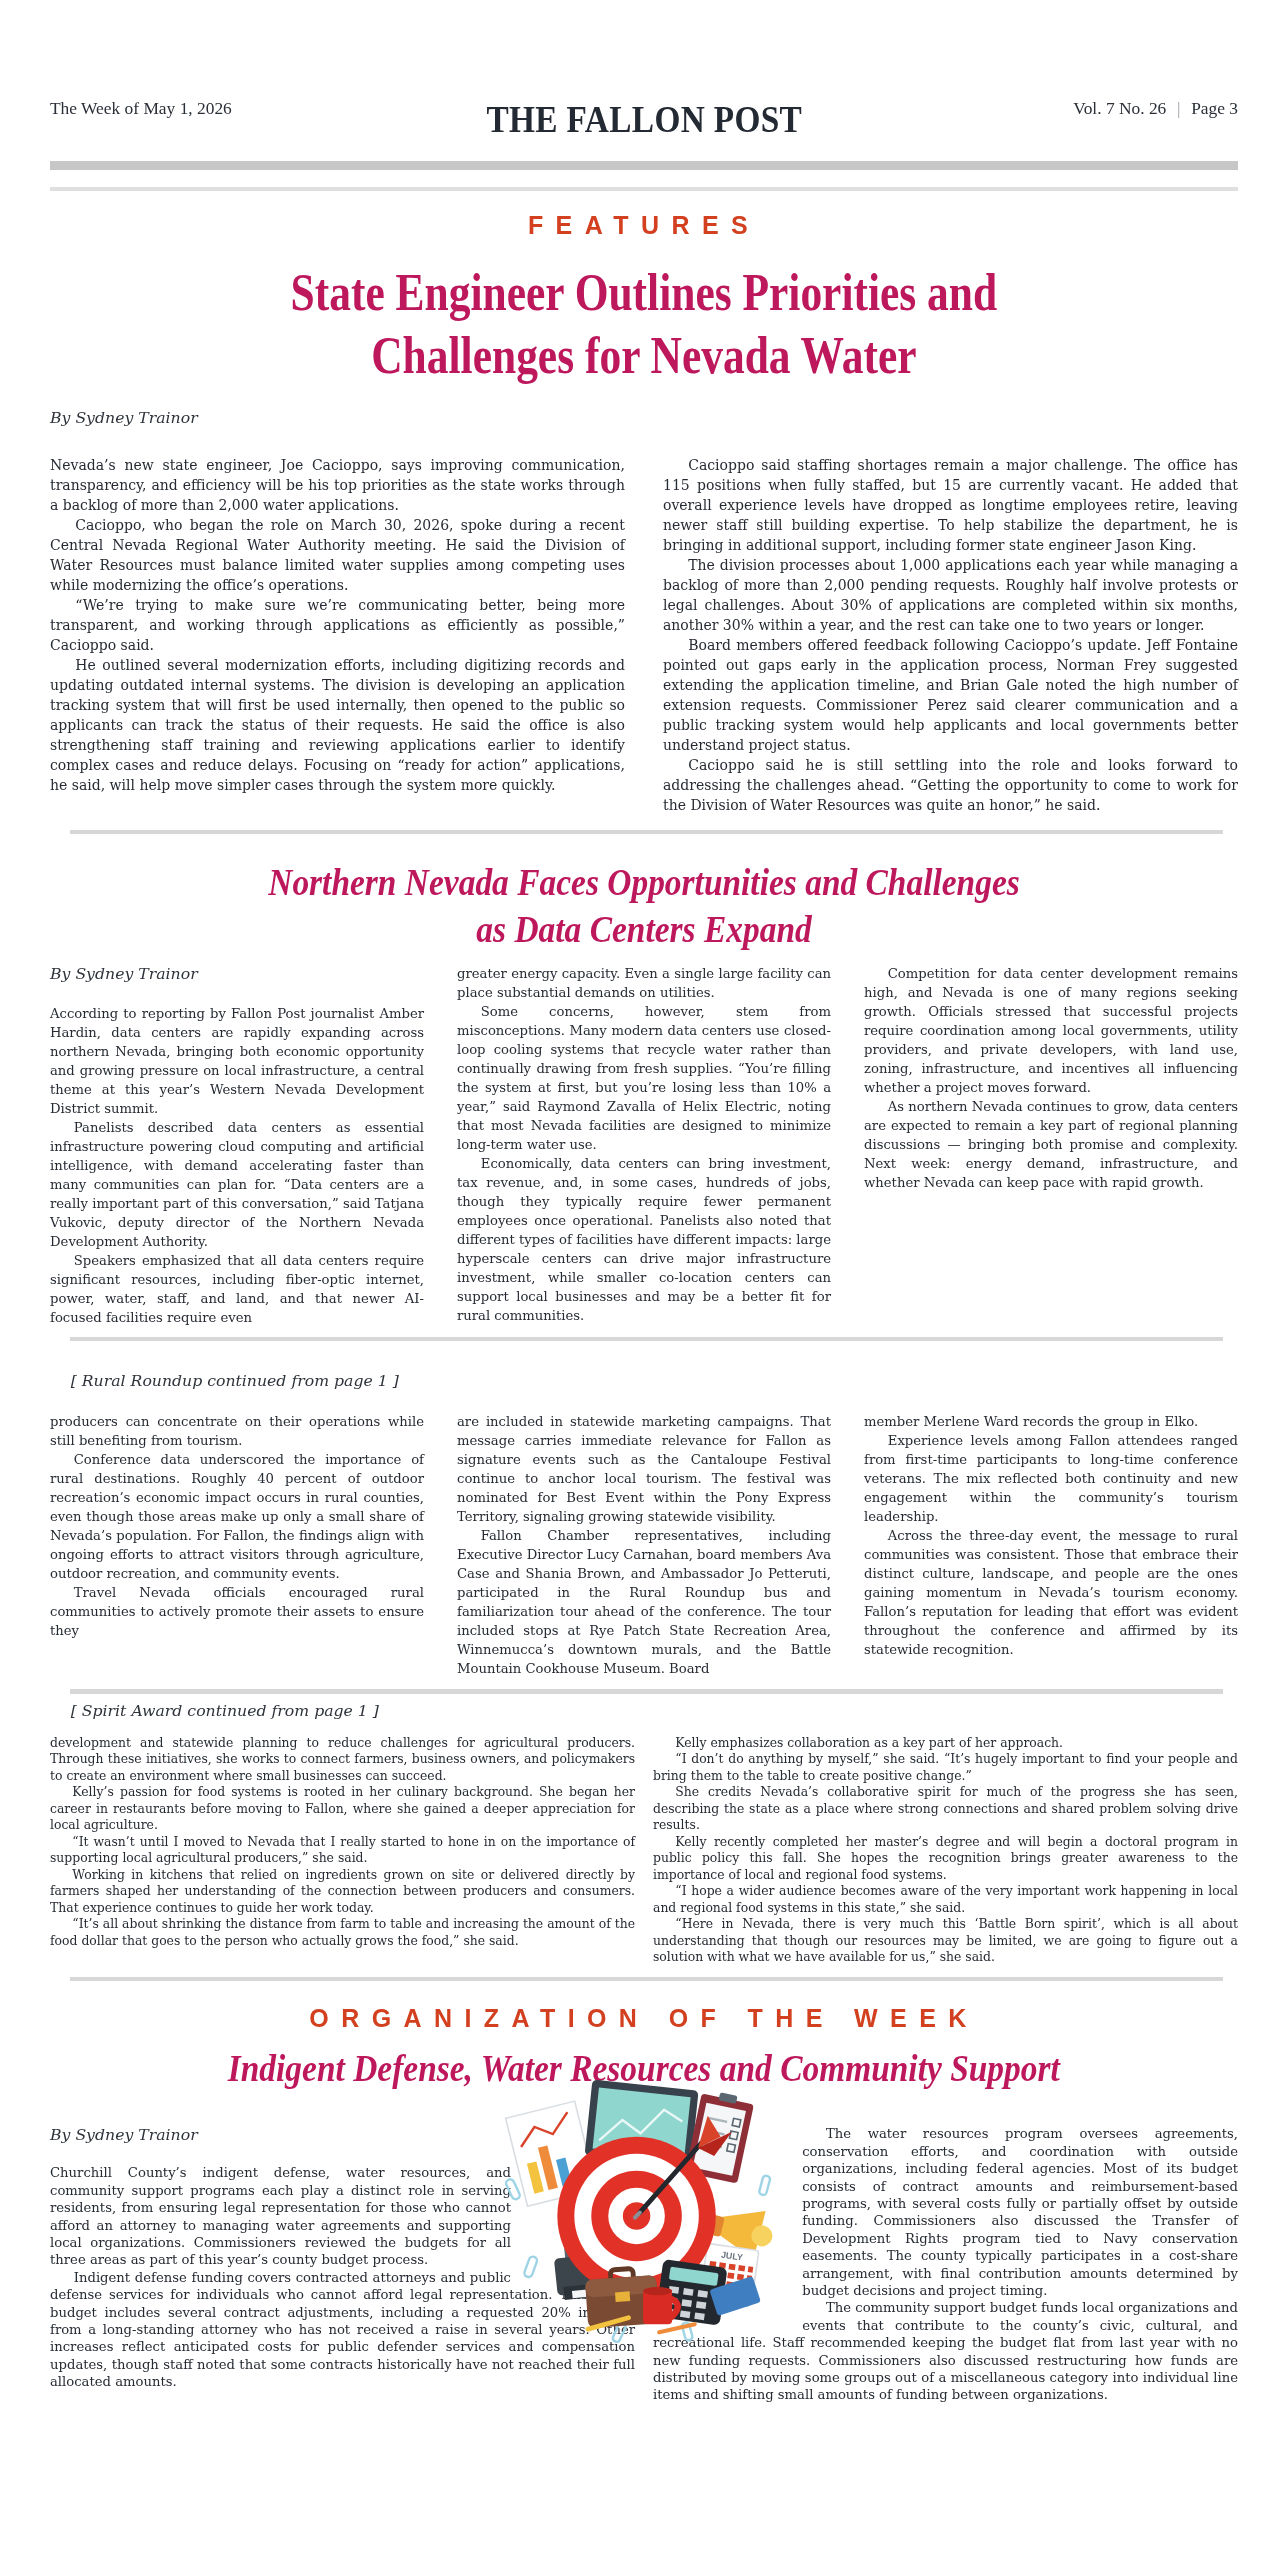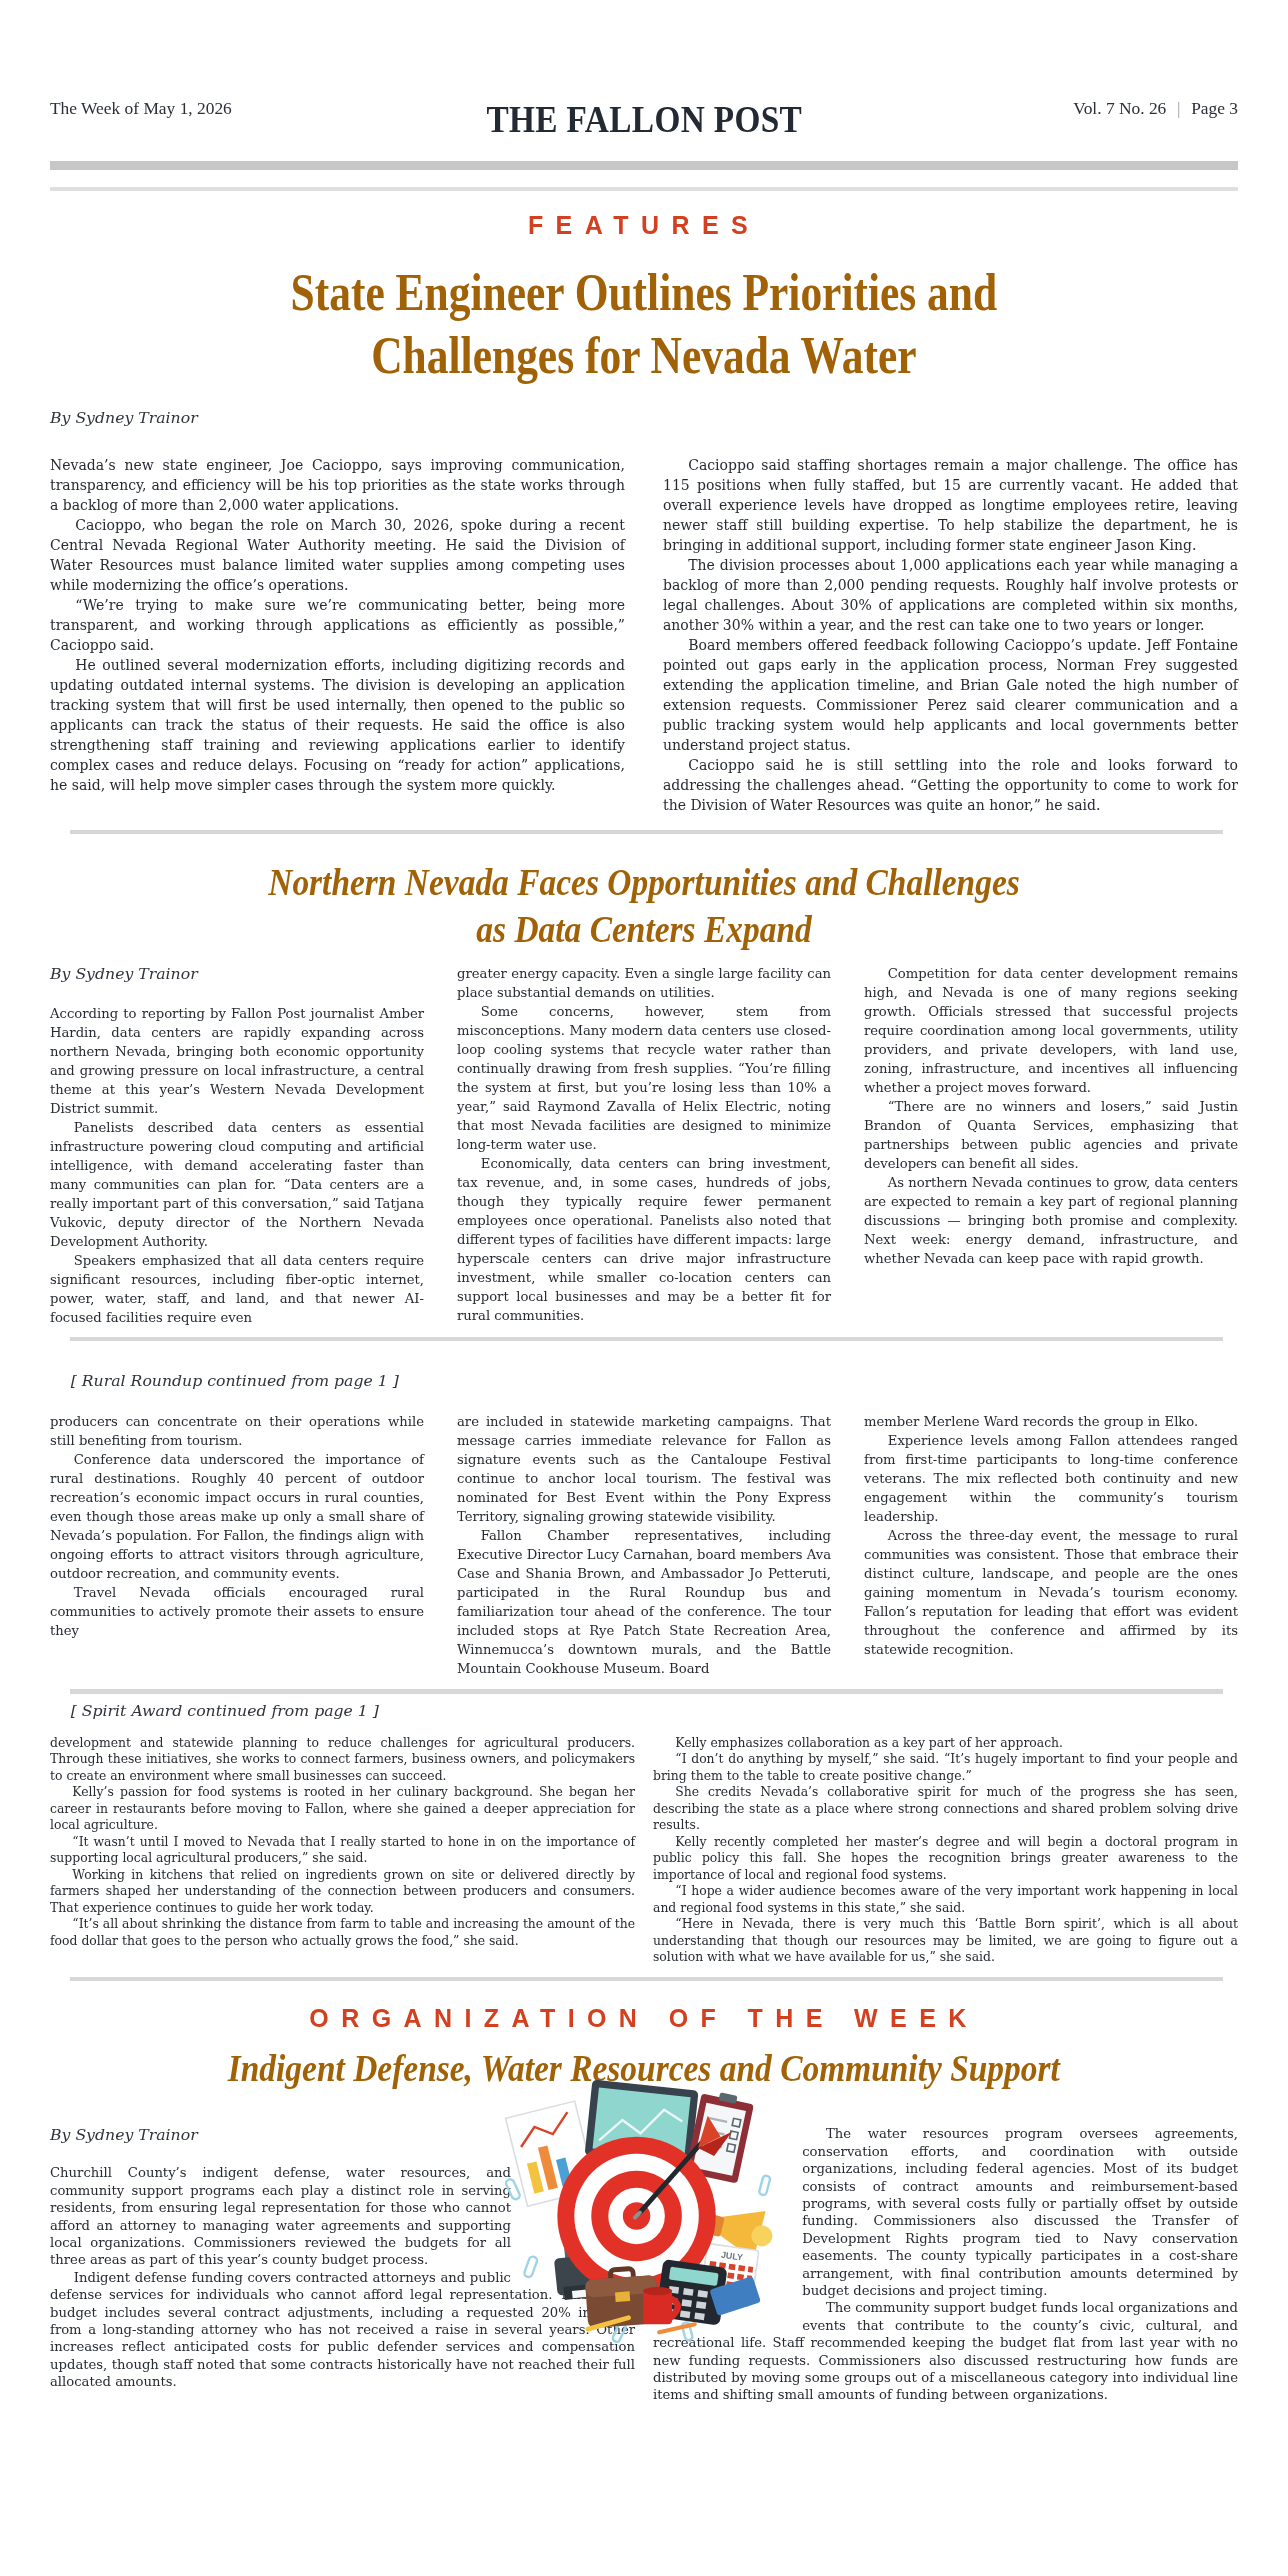--- a/index.html
+++ b/index.html
@@ -26,21 +26,21 @@
   .hdr-sep{color:#9aa0a6;padding:0 10.7px;}
   .bar1{height:9px;background:#c7c7c7;margin-top:20px;}
   .bar2{height:4.1px;background:#dfdfdf;margin-top:16.5px;}
   
   .seclabel{
     text-align:center;font-family:"Liberation Sans", sans-serif;font-weight:700;
     font-size:25px;letter-spacing:12.4px;color:#d2401f;margin-top:20px;
   }
   .seclabel.org{margin-top:23px;}
   
-  .hl{ text-align:center;color:#a16207;}
+  .hl{ text-align:center;color:#be185d;}
   .hl .hl-in{display:inline-block;transform:scaleX(.82);transform-origin:center;}
   .hl1{margin-top:21.5px;font-family:"Liberation Serif", serif;font-weight:700;font-size:53px;line-height:1.18;}
   .hl2{margin-top:25px;font-family:"Liberation Serif", serif;font-weight:700;font-style:italic;font-size:38px;line-height:1.25;}
   .hl2 .hl-in{transform:scaleX(.88);}
   .hl3{margin-top:11.6px;font-family:"Liberation Serif", serif;font-weight:700;font-style:italic;font-size:38px;line-height:1.25;}
   .hl3 .hl-in{transform:scaleX(.88);}
   
   .byline{font-style:italic;font-size:15.7px;color:#2e333b;}
   .cols{display:flex;margin-top:28px;justify-content:flex-end;}
   .cols .col{flex:1;min-width:0;}
@@ -133,21 +133,20 @@
         <p class="para">Panelists described data centers as essential infrastructure powering cloud computing and artificial intelligence, with demand accelerating faster than many communities can plan for. “Data centers are a really important part of this conversation,” said Tatjana Vukovic, deputy director of the Northern Nevada Development Authority.</p>
         <p class="para">Speakers emphasized that all data centers require significant resources, including fiber-optic internet, power, water, staff, and land, and that newer AI-focused facilities require even</p>
       </div>
       <div class="col">
         <p class="para flush">greater energy capacity. Even a single large facility can place substantial demands on utilities.</p>
         <p class="para">Some concerns, however, stem from misconceptions. Many modern data centers use closed-loop cooling systems that recycle water rather than continually drawing from fresh supplies. “You’re filling the system at first, but you’re losing less than 10% a year,” said Raymond Zavalla of Helix Electric, noting that most Nevada facilities are designed to minimize long-term water use.</p>
         <p class="para">Economically, data centers can bring investment, tax revenue, and, in some cases, hundreds of jobs, though they typically require fewer permanent employees once operational. Panelists also noted that different types of facilities have different impacts: large hyperscale centers can drive major infrastructure investment, while smaller co-location centers can support local businesses and may be a better fit for rural communities.</p>
       </div>
       <div class="col">
         <p class="para">Competition for data center development remains high, and Nevada is one of many regions seeking growth. Officials stressed that successful projects require coordination among local governments, utility providers, and private developers, with land use, zoning, infrastructure, and incentives all influencing whether a project moves forward.</p>
-        <p class="para">“There are no winners and losers,” said Justin Brandon of Quanta Services, emphasizing that partnerships between public agencies and private developers can benefit all sides.</p>
         <p class="para">As northern Nevada continues to grow, data centers are expected to remain a key part of regional planning discussions — bringing both promise and complexity. Next week: energy demand, infrastructure, and whether Nevada can keep pace with rapid growth.</p>
       </div>
     </div>
   </section>
 
   <hr class="rule r2">
 
   <section class="rural">
     <div class="contlabel">[ Rural Roundup continued from page 1 ]</div>
     <div class="cols cols-3">

